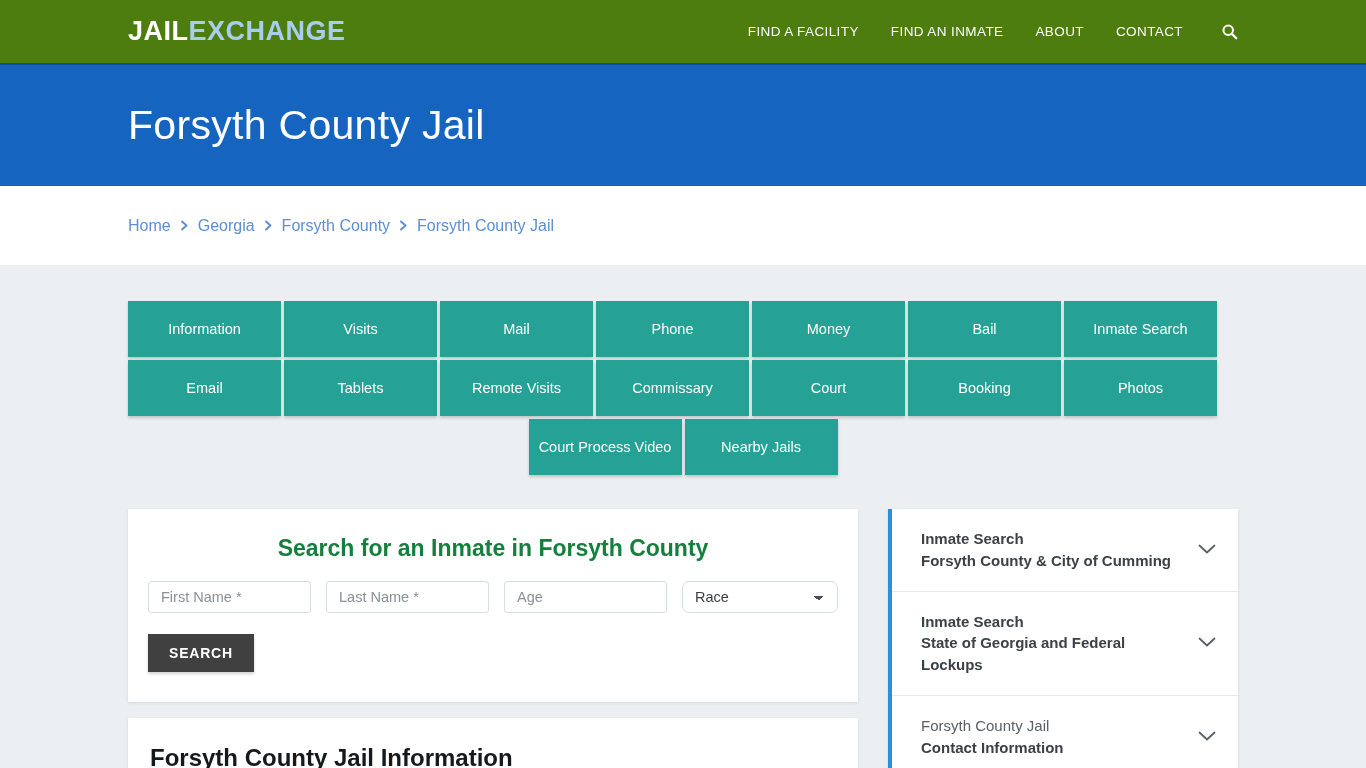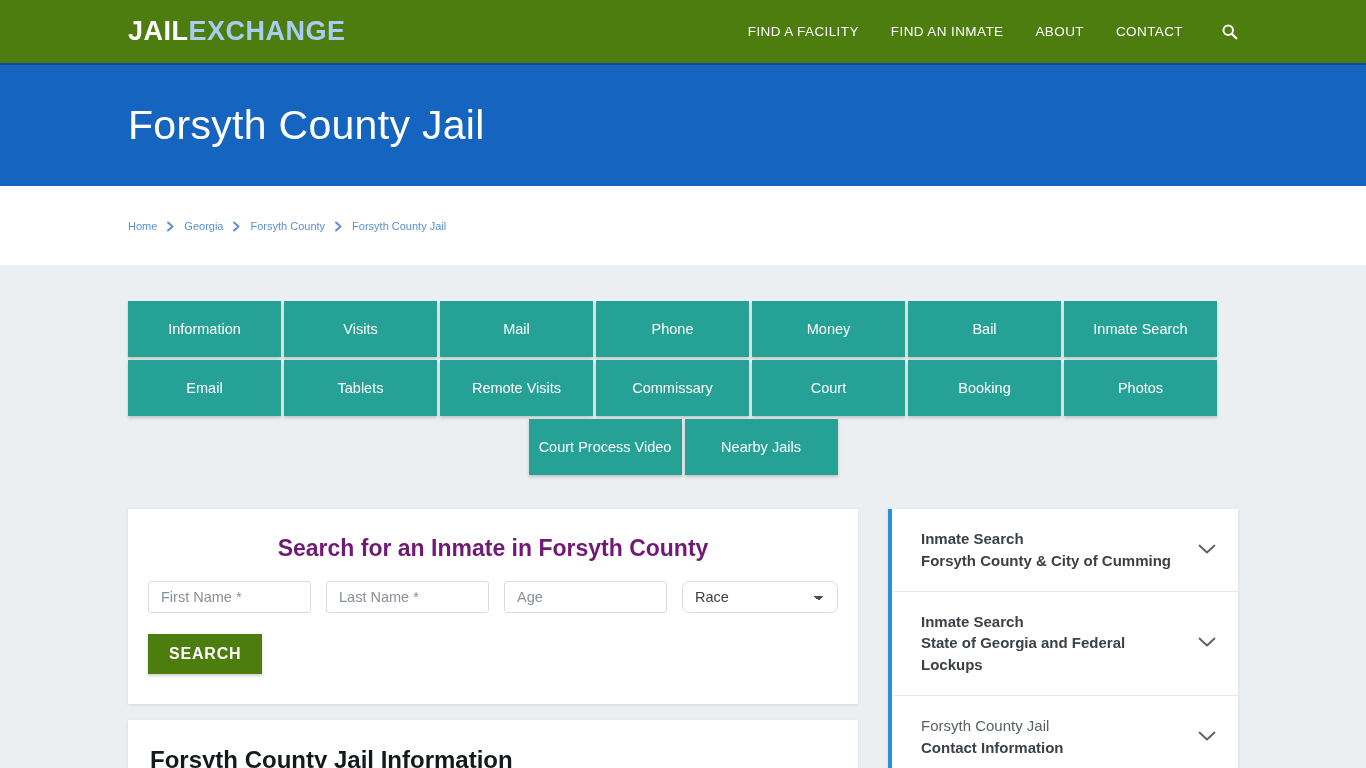--- a/index.html
+++ b/index.html
@@ -75,23 +75,23 @@
   
   .breadcrumb-bar {
     height: 79px;
     background: #ffffff;
     display: flex;
     align-items: center;
     padding: 0 128px;
   }
   .breadcrumb {
     display: flex;
-    align-items: flex-end;
+    align-items: center;
     gap: 9px;
-    font-size: 11px;
+    font-size: 16px;
   }
   .crumb {
     color: #5b8fd4;
     text-decoration: none;
     cursor: pointer;
   }
   .crumb.current { color: #5b8fd4; }
   .crumb-sep {
     display: inline-flex;
     align-items: center;
@@ -151,21 +151,21 @@
     background: #ffffff;
     box-shadow: 0 1px 3px rgba(0,0,0,0.10);
   }
   .search-card {
     padding: 26px 20px 30px 20px;
     text-align: center;
   }
   .search-card-title {
     font-size: 23px;
     font-weight: bold;
-    color: #701a75;
+    color: #15803d;
     margin-bottom: 19px;
   }
   .search-fields {
     display: flex;
     gap: 15px;
     justify-content: center;
   }
   .field {
     height: 32px;
     border: 1px solid #d8dde2;
@@ -192,25 +192,25 @@
       calc(100% - 18px) 14px,
       calc(100% - 13px) 14px;
     background-size: 5px 5px, 5px 5px;
     background-repeat: no-repeat;
     color: #3a3f44;
     cursor: pointer;
     border-radius: 7px;
   }
   .search-submit-wrap { text-align: left; margin-top: 21px; }
   .search-submit {
-    background: #4d7c0f;
+    background: #404040;
     color: #ffffff;
     border: none;
     padding: 11px 21px;
-    font-size: 16px;
+    font-size: 14px;
     font-weight: bold;
     letter-spacing: 0.8px;
     cursor: pointer;
     box-shadow: 0 2px 3px rgba(0,0,0,0.18);
     font-family: "Liberation Sans", sans-serif;
   }
 
   .info-card {
     margin-top: 16px;
     padding: 26px 22px 20px 22px;

